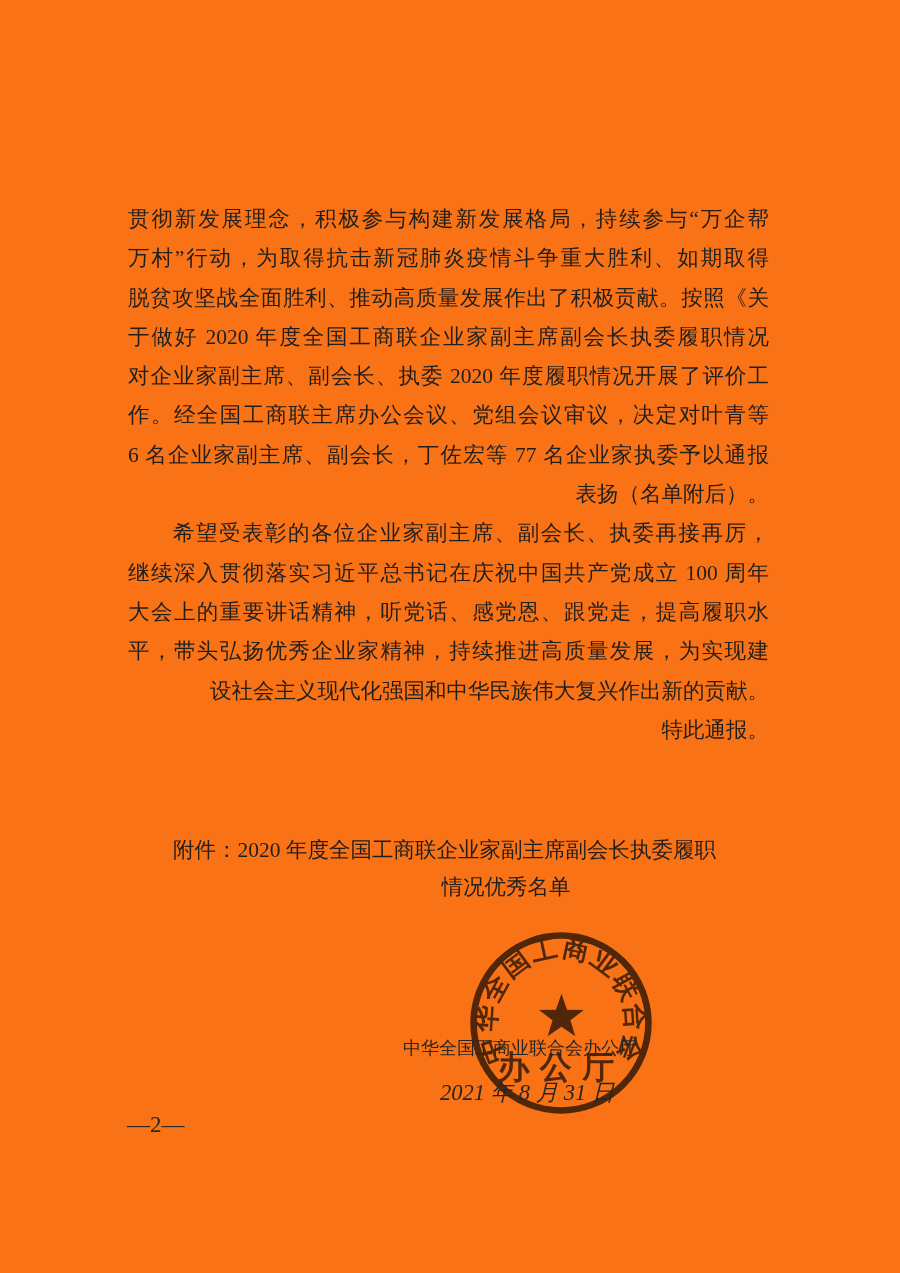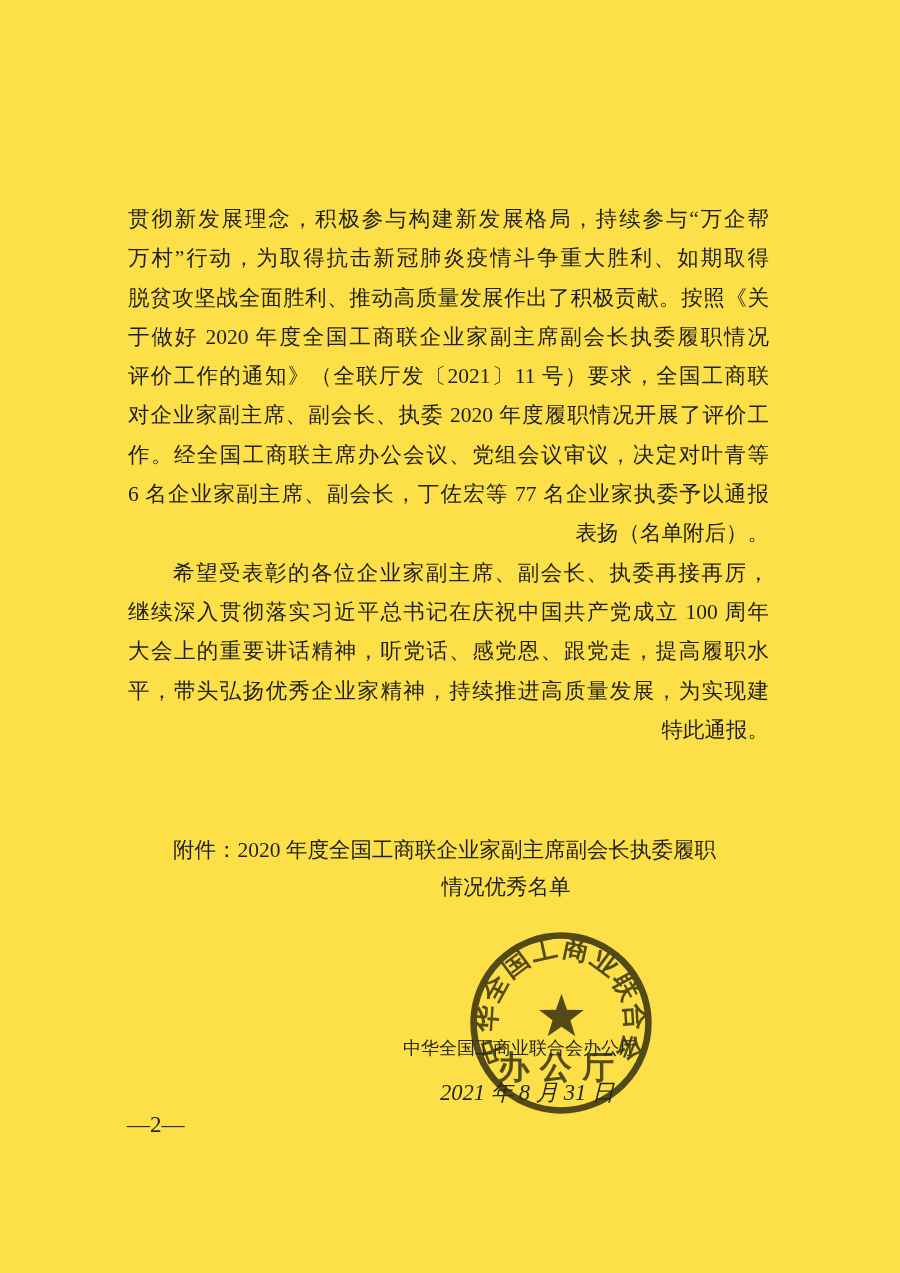--- a/index.html
+++ b/index.html
@@ -1,20 +1,20 @@
 <!DOCTYPE html>
 <html><head>
 <meta charset="utf-8">
 <style>
   html, body { margin: 0; padding: 0; background: #ffffff; }
   .page {
     position: relative;
     width: 900px;
     height: 1273px;
-    background: #fde047;
+    background: #f97316;
     overflow: hidden;
     font-family: "Liberation Serif", "DejaVu Serif", serif;
     color: #1f1f1f;
   }
   .body-text {
     position: absolute;
     left: 128px;
     top: 200px;
     width: 641px;
     font-size: 21.5px;
@@ -91,29 +91,29 @@
 </head>
 <body>
 
 <div class="page">
 
   <div class="body-text">
     <div class="line just">贯彻新发展理念，积极参与构建新发展格局，持续参与“万企帮</div>
     <div class="line just">万村”行动，为取得抗击新冠肺炎疫情斗争重大胜利、如期取得</div>
     <div class="line just">脱贫攻坚战全面胜利、推动高质量发展作出了积极贡献。按照《关</div>
     <div class="line just">于做好 2020 年度全国工商联企业家副主席副会长执委履职情况</div>
-    <div class="line just">评价工作的通知》（全联厅发〔2021〕11 号）要求，全国工商联</div>
     <div class="line just">对企业家副主席、副会长、执委 2020 年度履职情况开展了评价工</div>
     <div class="line just">作。经全国工商联主席办公会议、党组会议审议，决定对叶青等</div>
     <div class="line just">6 名企业家副主席、副会长，丁佐宏等 77 名企业家执委予以通报</div>
     <div class="line">表扬（名单附后）。</div>
     <div class="line ind just">希望受表彰的各位企业家副主席、副会长、执委再接再厉，</div>
     <div class="line just">继续深入贯彻落实习近平总书记在庆祝中国共产党成立 100 周年</div>
     <div class="line just">大会上的重要讲话精神，听党话、感党恩、跟党走，提高履职水</div>
     <div class="line just">平，带头弘扬优秀企业家精神，持续推进高质量发展，为实现建</div>
+    <div class="line">设社会主义现代化强国和中华民族伟大复兴作出新的贡献。</div>
     <div class="line ind">特此通报。</div>
   </div>
 
   <div class="attachment">
     <div class="att-line l1">附件：2020 年度全国工商联企业家副主席副会长执委履职</div>
     <div class="att-line l2">情况优秀名单</div>
   </div>
 
   <svg class="seal" viewBox="0 0 200 200" xmlns="http://www.w3.org/2000/svg">
     <circle cx="100" cy="100" r="93" fill="none" stroke-width="7" stroke="#3a3a3a"></circle>

